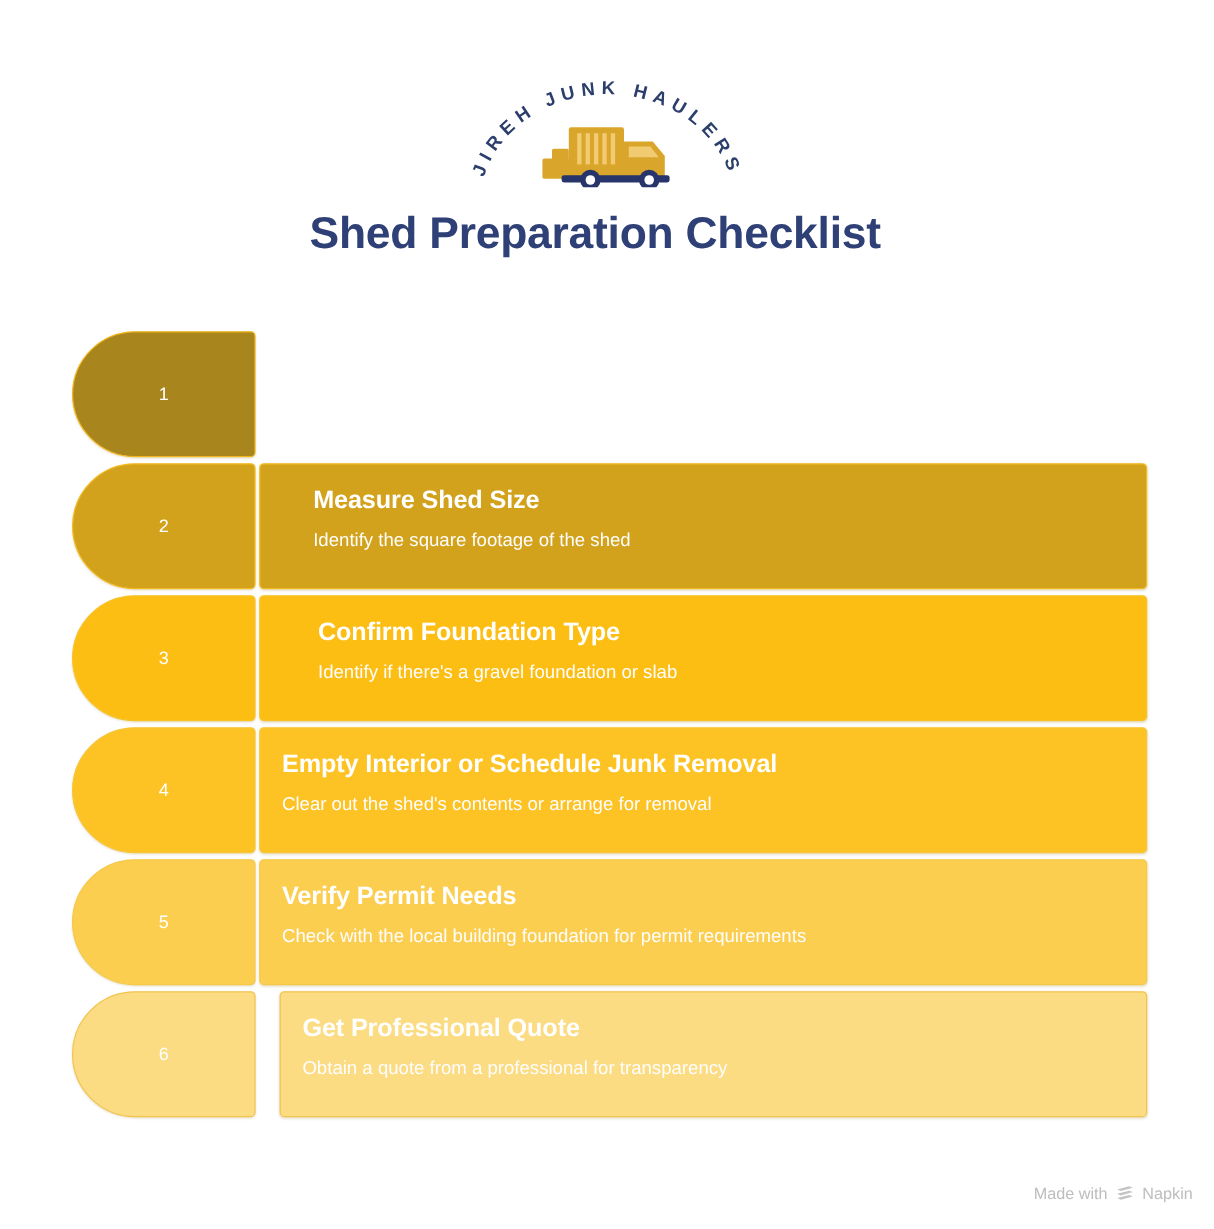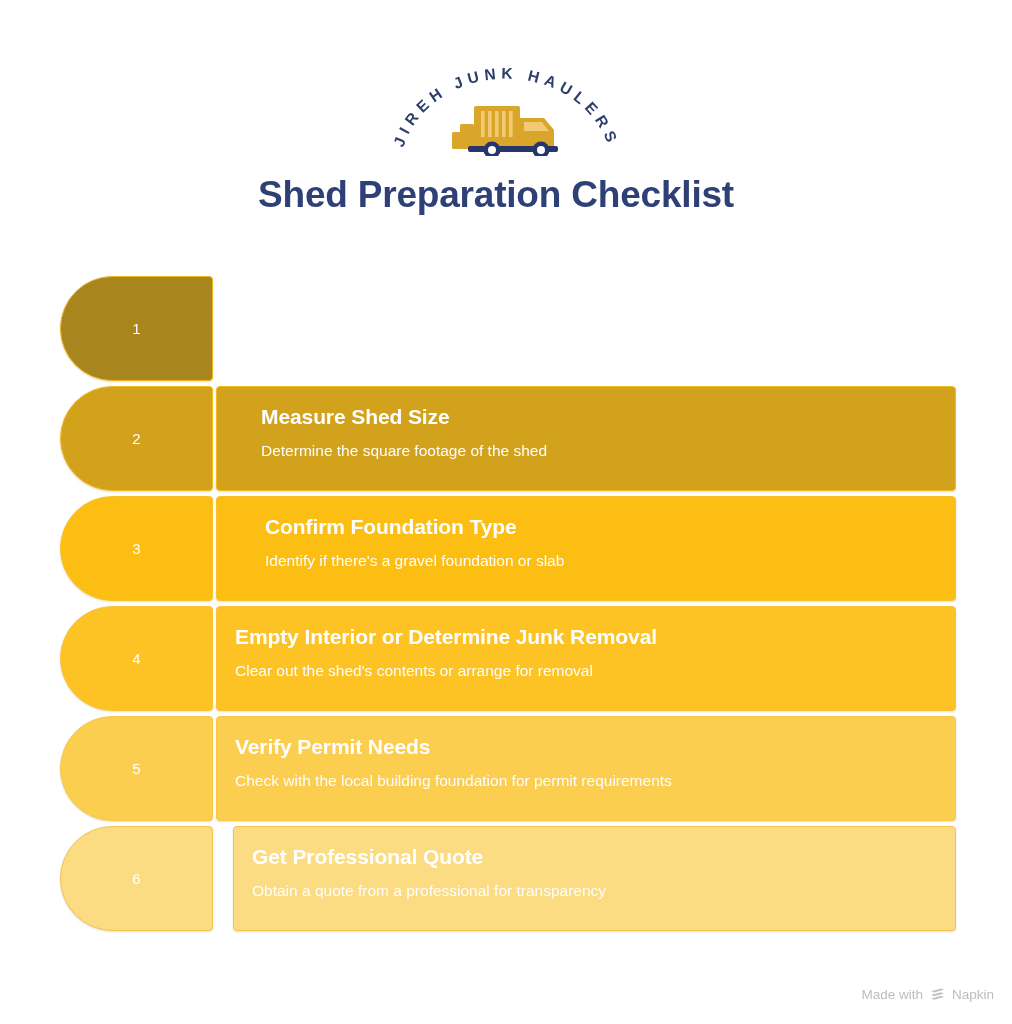--- a/index.html
+++ b/index.html
@@ -188,40 +188,40 @@
       <span class="badge-num">1</span>
     </div>
   </div>
 
   <div class="row">
     <div class="badge" style="background: rgb(211, 162, 28); border: 1.5px solid rgb(243, 187, 31);">
       <span class="badge-num">2</span>
     </div>
     <div class="bar" style="background: rgb(211, 162, 28); border: 1.5px solid rgb(243, 187, 31); padding-left: 44px;">
       <div class="bar-title">Measure Shed Size</div>
-      <div class="bar-sub">Determine the square footage of the shed</div>
+      <div class="bar-sub">Identify the square footage of the shed</div>
     </div>
   </div>
 
   <div class="row">
     <div class="badge" style="background: rgb(253, 190, 19); border: 1.5px solid rgb(248, 194, 39);">
       <span class="badge-num">3</span>
     </div>
     <div class="bar" style="background: rgb(253, 190, 19); border: 1.5px solid rgb(248, 194, 39); padding-left: 48px;">
       <div class="bar-title">Confirm Foundation Type</div>
       <div class="bar-sub">Identify if there's a gravel foundation or slab</div>
     </div>
   </div>
 
   <div class="row">
     <div class="badge" style="background: rgb(253, 195, 37); border: 1.5px solid rgb(247, 197, 54);">
       <span class="badge-num">4</span>
     </div>
     <div class="bar" style="background: rgb(253, 195, 37); border: 1.5px solid rgb(247, 197, 54);">
-      <div class="bar-title">Empty Interior or Determine Junk Removal</div>
+      <div class="bar-title">Empty Interior or Schedule Junk Removal</div>
       <div class="bar-sub">Clear out the shed's contents or arrange for removal</div>
     </div>
   </div>
 
   <div class="row">
     <div class="badge" style="background: rgb(252, 206, 80); border: 1.5px solid rgb(245, 201, 70);">
       <span class="badge-num">5</span>
     </div>
     <div class="bar" style="background: rgb(252, 206, 80); border: 1.5px solid rgb(245, 201, 70);">
       <div class="bar-title">Verify Permit Needs</div>

